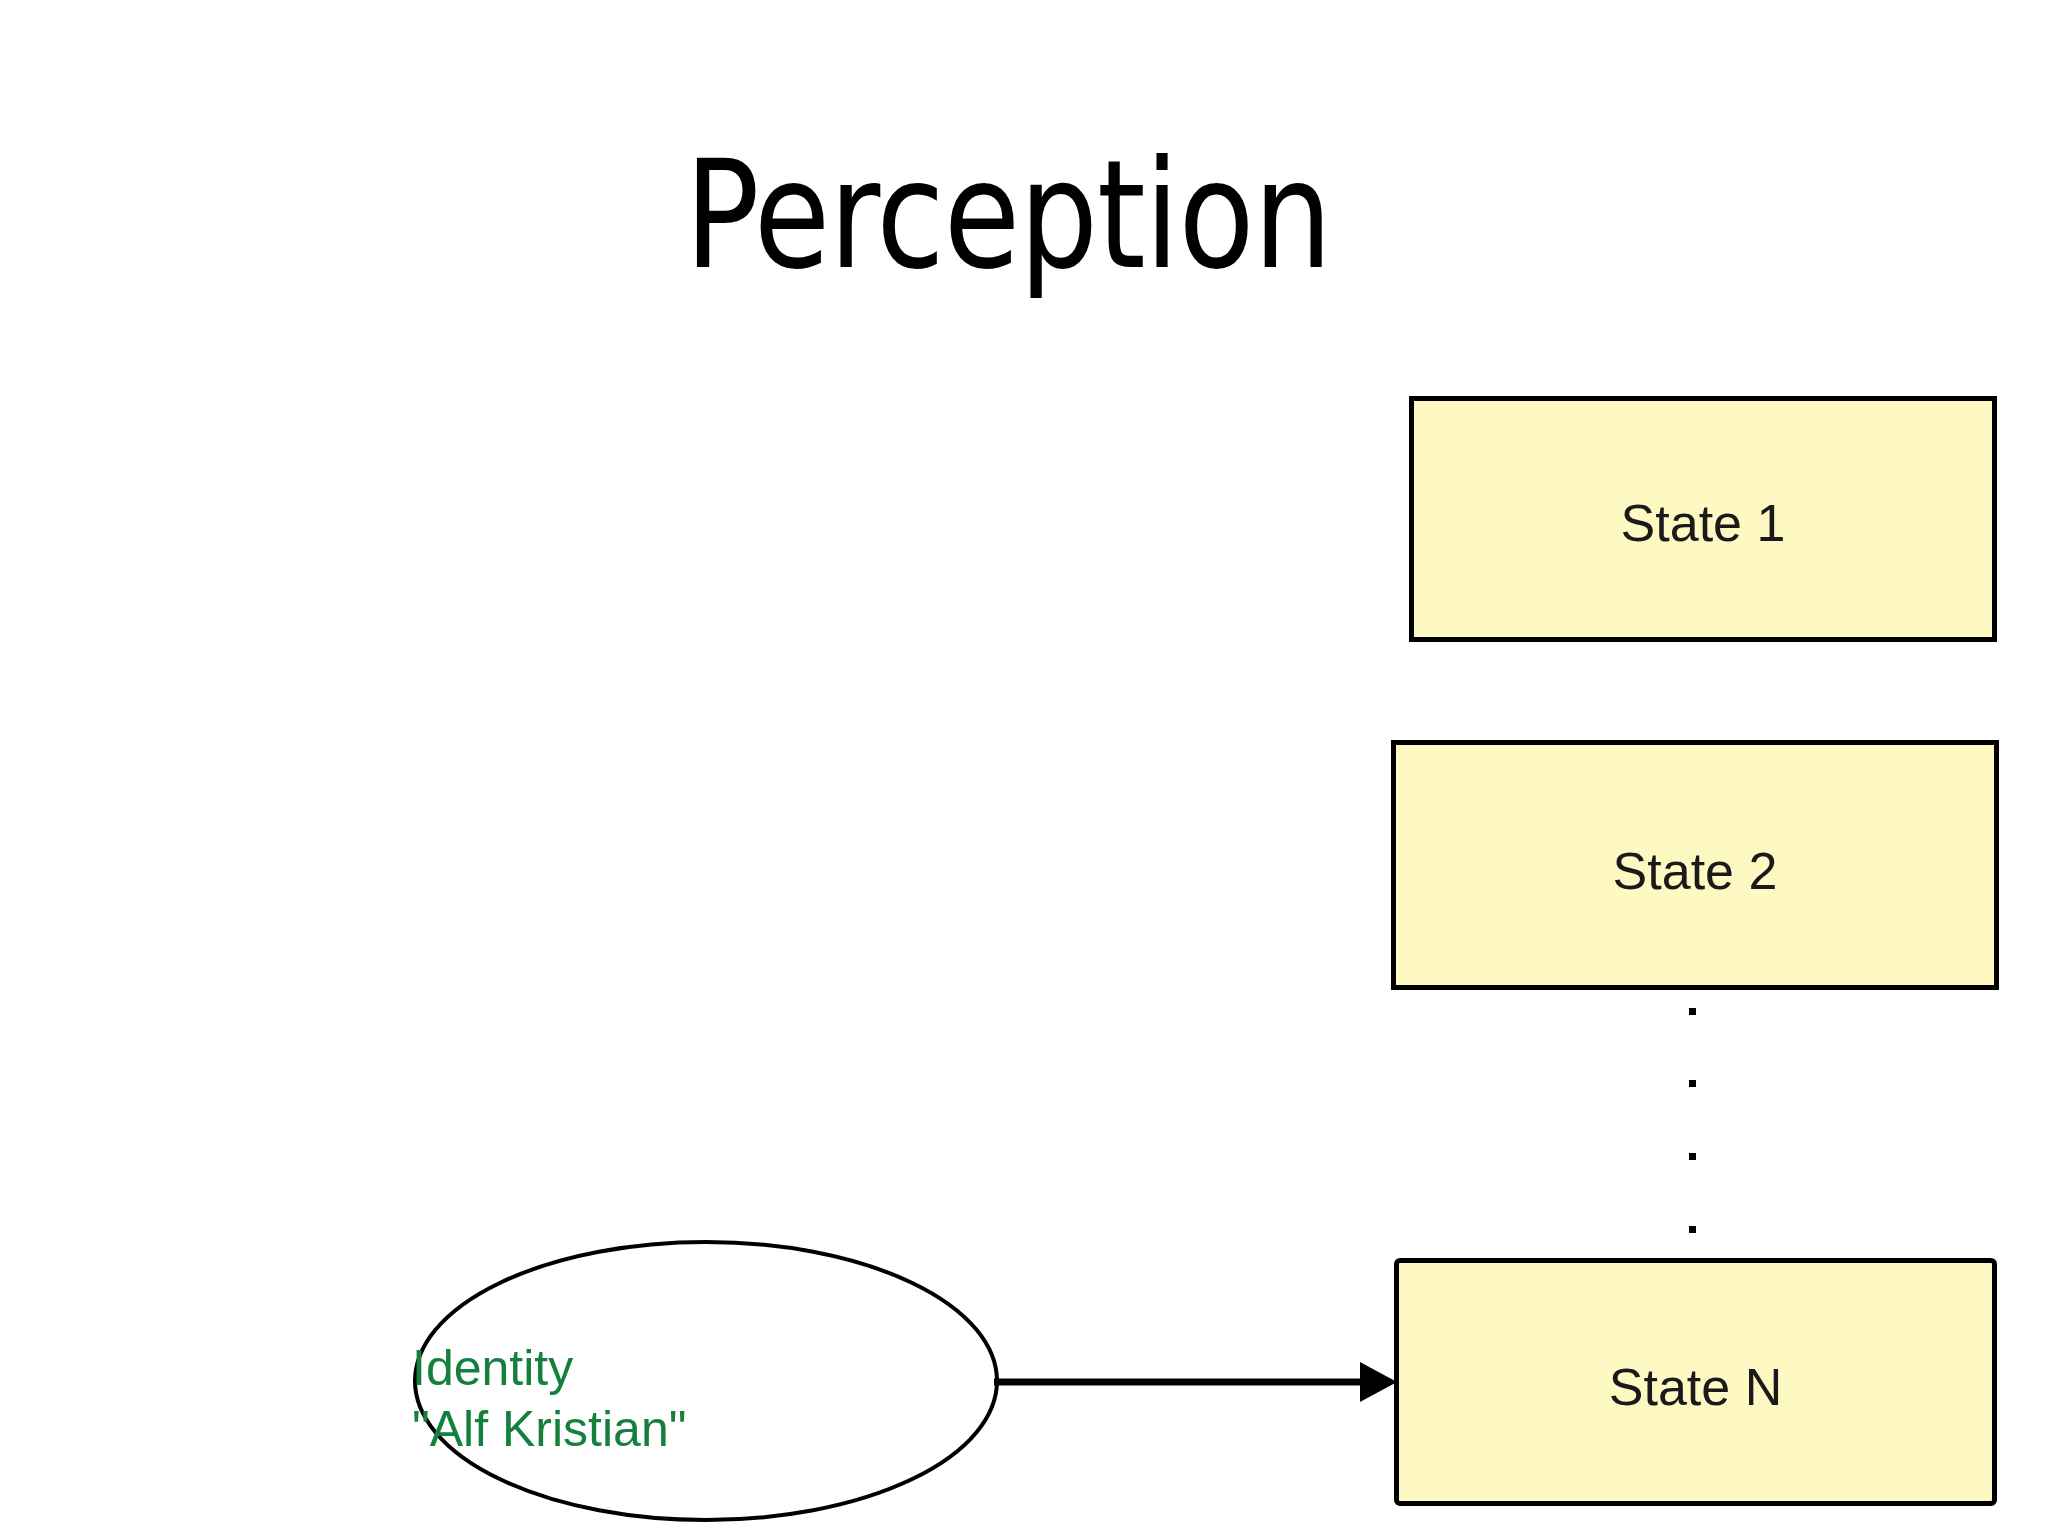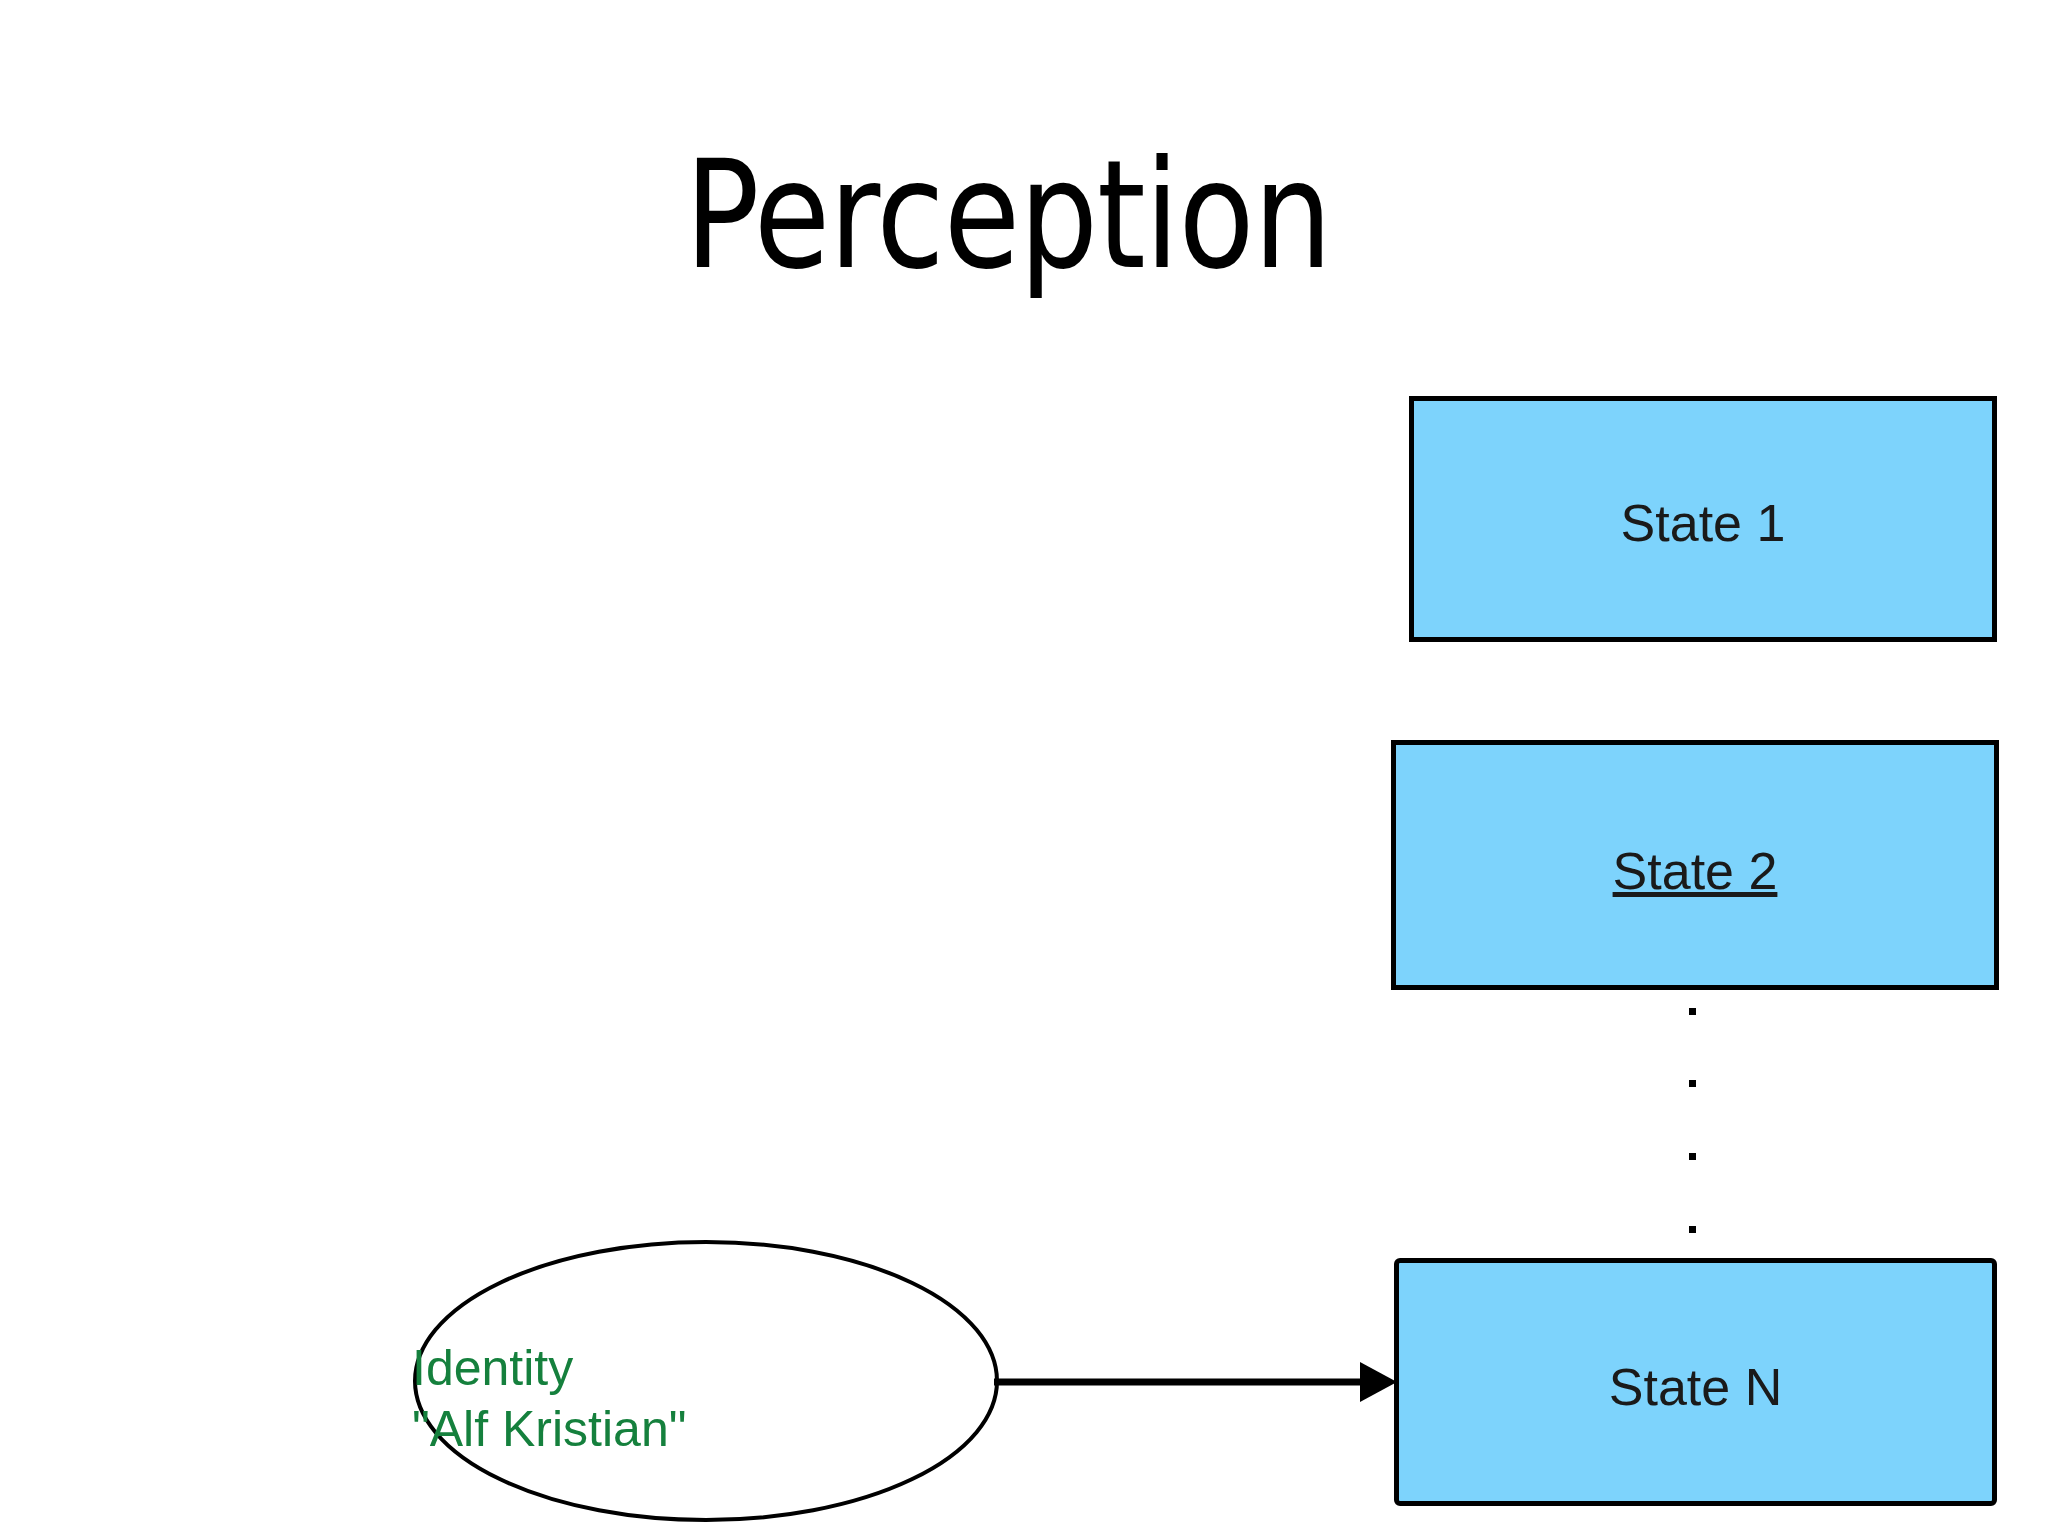--- a/index.html
+++ b/index.html
@@ -45,40 +45,40 @@
     top: 0;
     width: 2048px;
     height: 1536px;
   }
 
   
   .state-box {
     position: absolute;
     box-sizing: border-box;
     border: 5px solid #000000;
-    background: #7dd3fc;
+    background: #fef9c3;
   }
   .state-box .state-label {
     position: absolute;
     left: 0;
     width: 100%;
     text-align: center;
     font-family: "Liberation Sans", sans-serif;
     font-size: 52px;
     font-weight: 400;
     color: #1a1a1a;
     line-height: 1;
     white-space: nowrap;
   }
 
   #state-box-1 { left: 1409px; top: 396px;  width: 588px; height: 246px; }
   #state-box-1 .state-label { top: 96px; }
 
   #state-box-2 { left: 1391px; top: 740px;  width: 608px; height: 250px; }
-  #state-box-2 .state-label { top: 100px; text-decoration: underline; }
+  #state-box-2 .state-label { top: 100px; }
 
   #state-box-n { left: 1394px; top: 1258px; width: 603px; height: 248px; border-radius: 6px; }
   #state-box-n .state-label { top: 98px; }
 
   
   .ellipsis-dots {
     position: absolute;
     left: 1689px;
     top: 1008px;
   }

